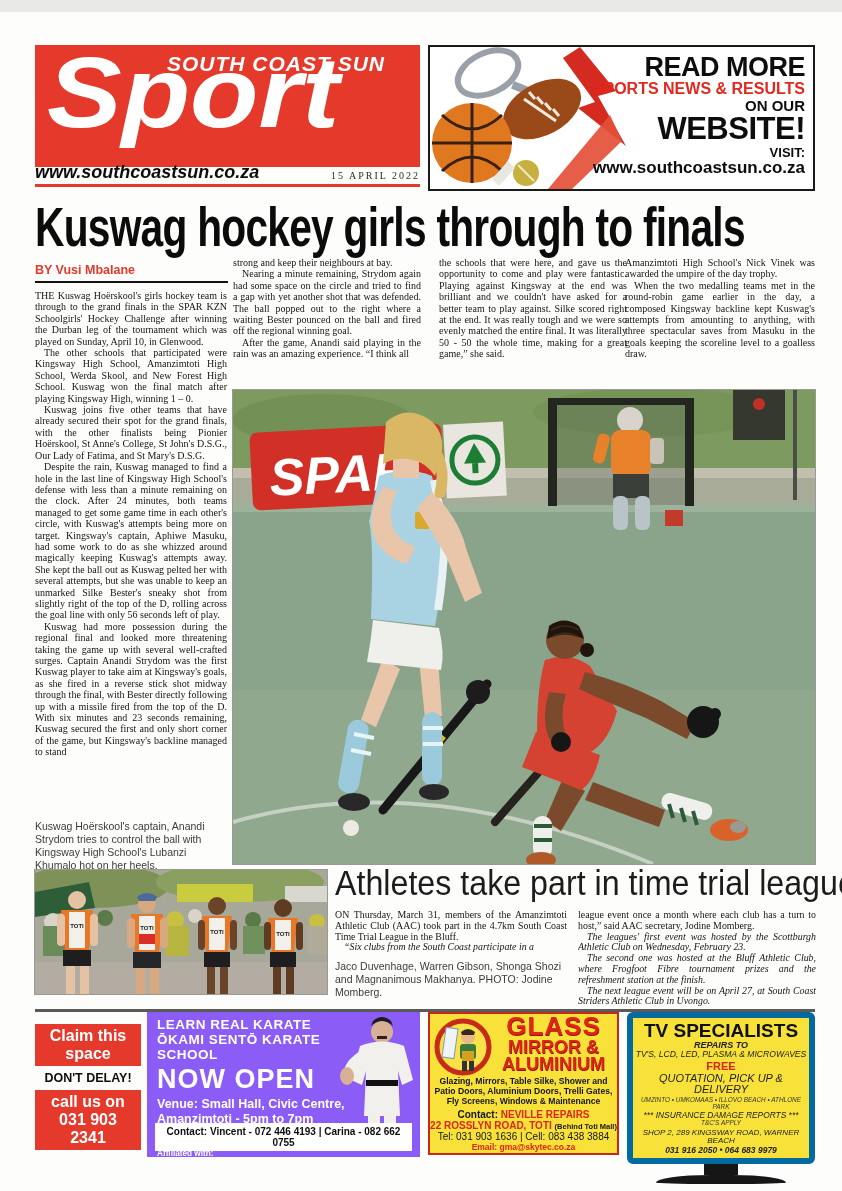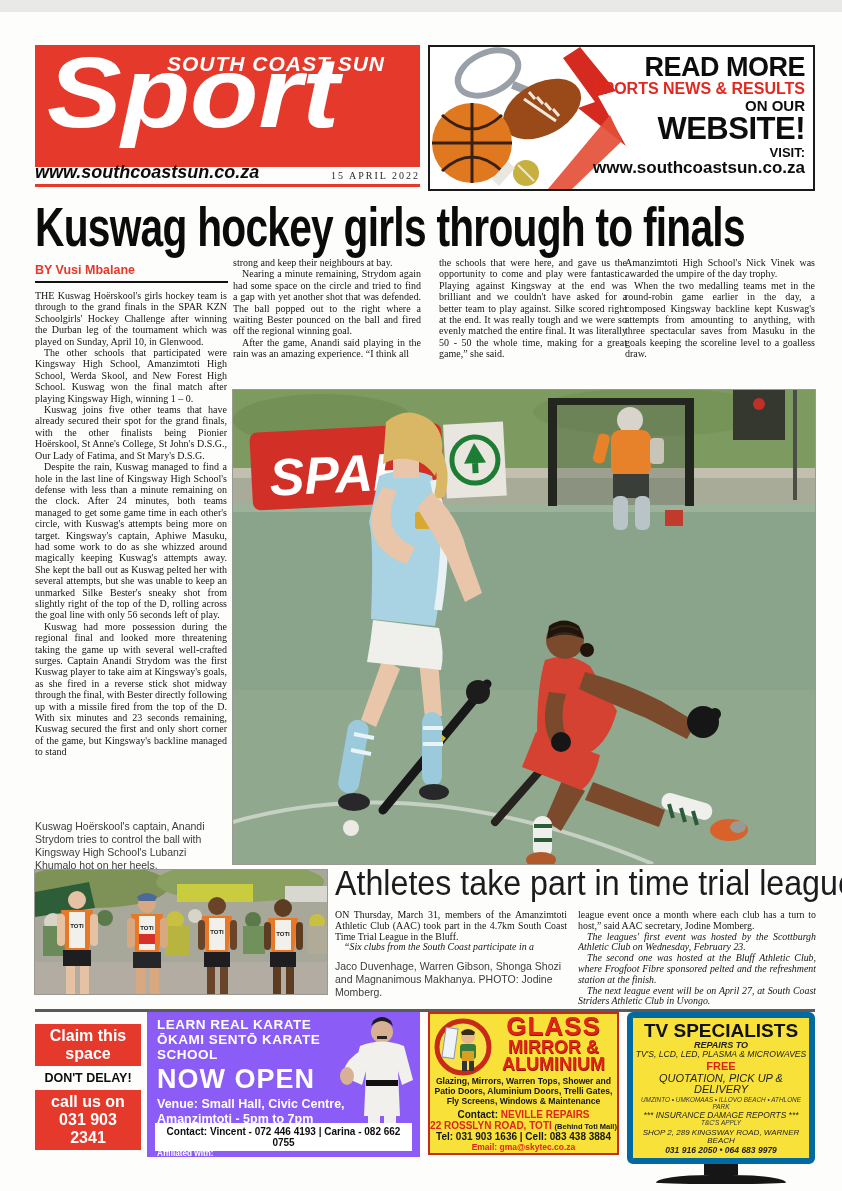--- a/index.html
+++ b/index.html
@@ -96,21 +96,21 @@
   .g-titles{margin-left:60px;color:#e02418;font-weight:bold;line-height:0.95;
          text-shadow:0.5px 0.5px 0 #8a1408;}
   .g-t1{font-size:26px;letter-spacing:1px;}
   .g-t2{font-size:18px;}
   .g-t3{font-size:18px;}
   .g-services{font-size:8.6px;font-weight:bold;color:#151515;line-height:1.18;margin-top:3px;}
   .g-contact{font-size:10px;font-weight:bold;margin-top:3px;color:#151515;}
   .g-contact .red{color:#e02418;}
   .g-addr{font-size:10px;font-weight:bold;color:#e02418;}
   .g-addr .note{font-size:7.5px;color:#151515;}
-  .g-tel{font-size:10px;font-weight:bold;color:#151515;}
+  .g-tel{font-size:10px;font-weight:normal;color:#151515;}
   .g-email{font-size:8.5px;font-weight:bold;color:#e02418;}
 
   .ad-tv{left:627px;top:1000px;width:188px;font-family:"Liberation Sans",sans-serif;}
   .tv-frame{border:6px solid #0369a1;border-radius:6px;background:#f8e23a;text-align:center;
          padding:3px 2px;line-height:1.05;}
   .tv-title{font-size:19px;font-weight:bold;color:#111;}
   .tv-repairs{font-size:9px;font-style:italic;font-weight:bold;color:#222;}
   .tv-devices{font-size:8.6px;font-style:italic;color:#222;}
   .tv-free{font-size:11px;font-weight:bold;color:#d82418;margin-top:2px;}
   .tv-quote{font-size:11px;font-style:italic;color:#222;}
@@ -349,21 +349,21 @@
   </svg>
 
   <div class="abs s-col s-col1">
     <p>ON Thursday, March 31, members of the Amanzimtoti Athletic Club (AAC) took part in the 4.7km South Coast Time Trial League in the Bluff.</p>
     <p>“Six clubs from the South Coast participate in a</p>
   </div>
   <div class="abs caption s-caption">Jaco Duvenhage, Warren Gibson, Shonga Shozi and Magnanimous Makhanya. PHOTO: Jodine Momberg.</div>
   <div class="abs s-col s-col2">
     <p>league event once a month where each club has a turn to host,” said AAC secretary, Jodine Momberg.</p>
     <p>The leagues' first event was hosted by the Scottburgh Athletic Club on Wednesday, February 23.</p>
-    <p>The second one was hosted at the Bluff Athletic Club, where Frogfoot Fibre sponsored pelted and the refreshment station at the finish.</p>
+    <p>The second one was hosted at the Bluff Athletic Club, where Frogfoot Fibre tournament prizes and the refreshment station at the finish.</p>
     <p>The next league event will be on April 27, at South Coast Striders Athletic Club in Uvongo.</p>
   </div>
 
   <div class="abs section-rule"></div>
 
   <div class="abs ad-claim">
     <div class="claim-box">
       <div>Claim this</div>
       <div>space</div>
     </div>
@@ -410,21 +410,21 @@
       <rect x="29" y="34" width="12" height="10" fill="#d8a020"></rect>
       <rect x="29" y="44" width="5" height="10" fill="#333333"></rect>
       <rect x="36" y="44" width="5" height="10" fill="#333333"></rect>
     </svg>
     <div class="g-titles">
       <div class="g-t1">GLASS</div>
       <div class="g-t2">MIRROR &amp;</div>
       <div class="g-t3">ALUMINIUM</div>
     </div>
     <div class="g-services">
-      <div>Glazing, Mirrors, Warren Tops, Shower and</div>
+      <div>Glazing, Mirrors, Table Silke, Shower and</div>
       <div>Patio Doors, Aluminium Doors, Trelli Gates,</div>
       <div>Fly Screens, Windows &amp; Maintenance</div>
     </div>
     <div class="g-contact"><span>Contact: </span><span class="red">NEVILLE REPAIRS</span></div>
     <div class="g-addr"><span>22 ROSSLYN ROAD, TOTI </span><span class="note">(Behind Toti Mall)</span></div>
     <div class="g-tel">Tel: 031 903 1636 | Cell: 083 438 3884</div>
     <div class="g-email">Email: gma@skytec.co.za</div>
   </div>
 
   <div class="abs ad-tv">

